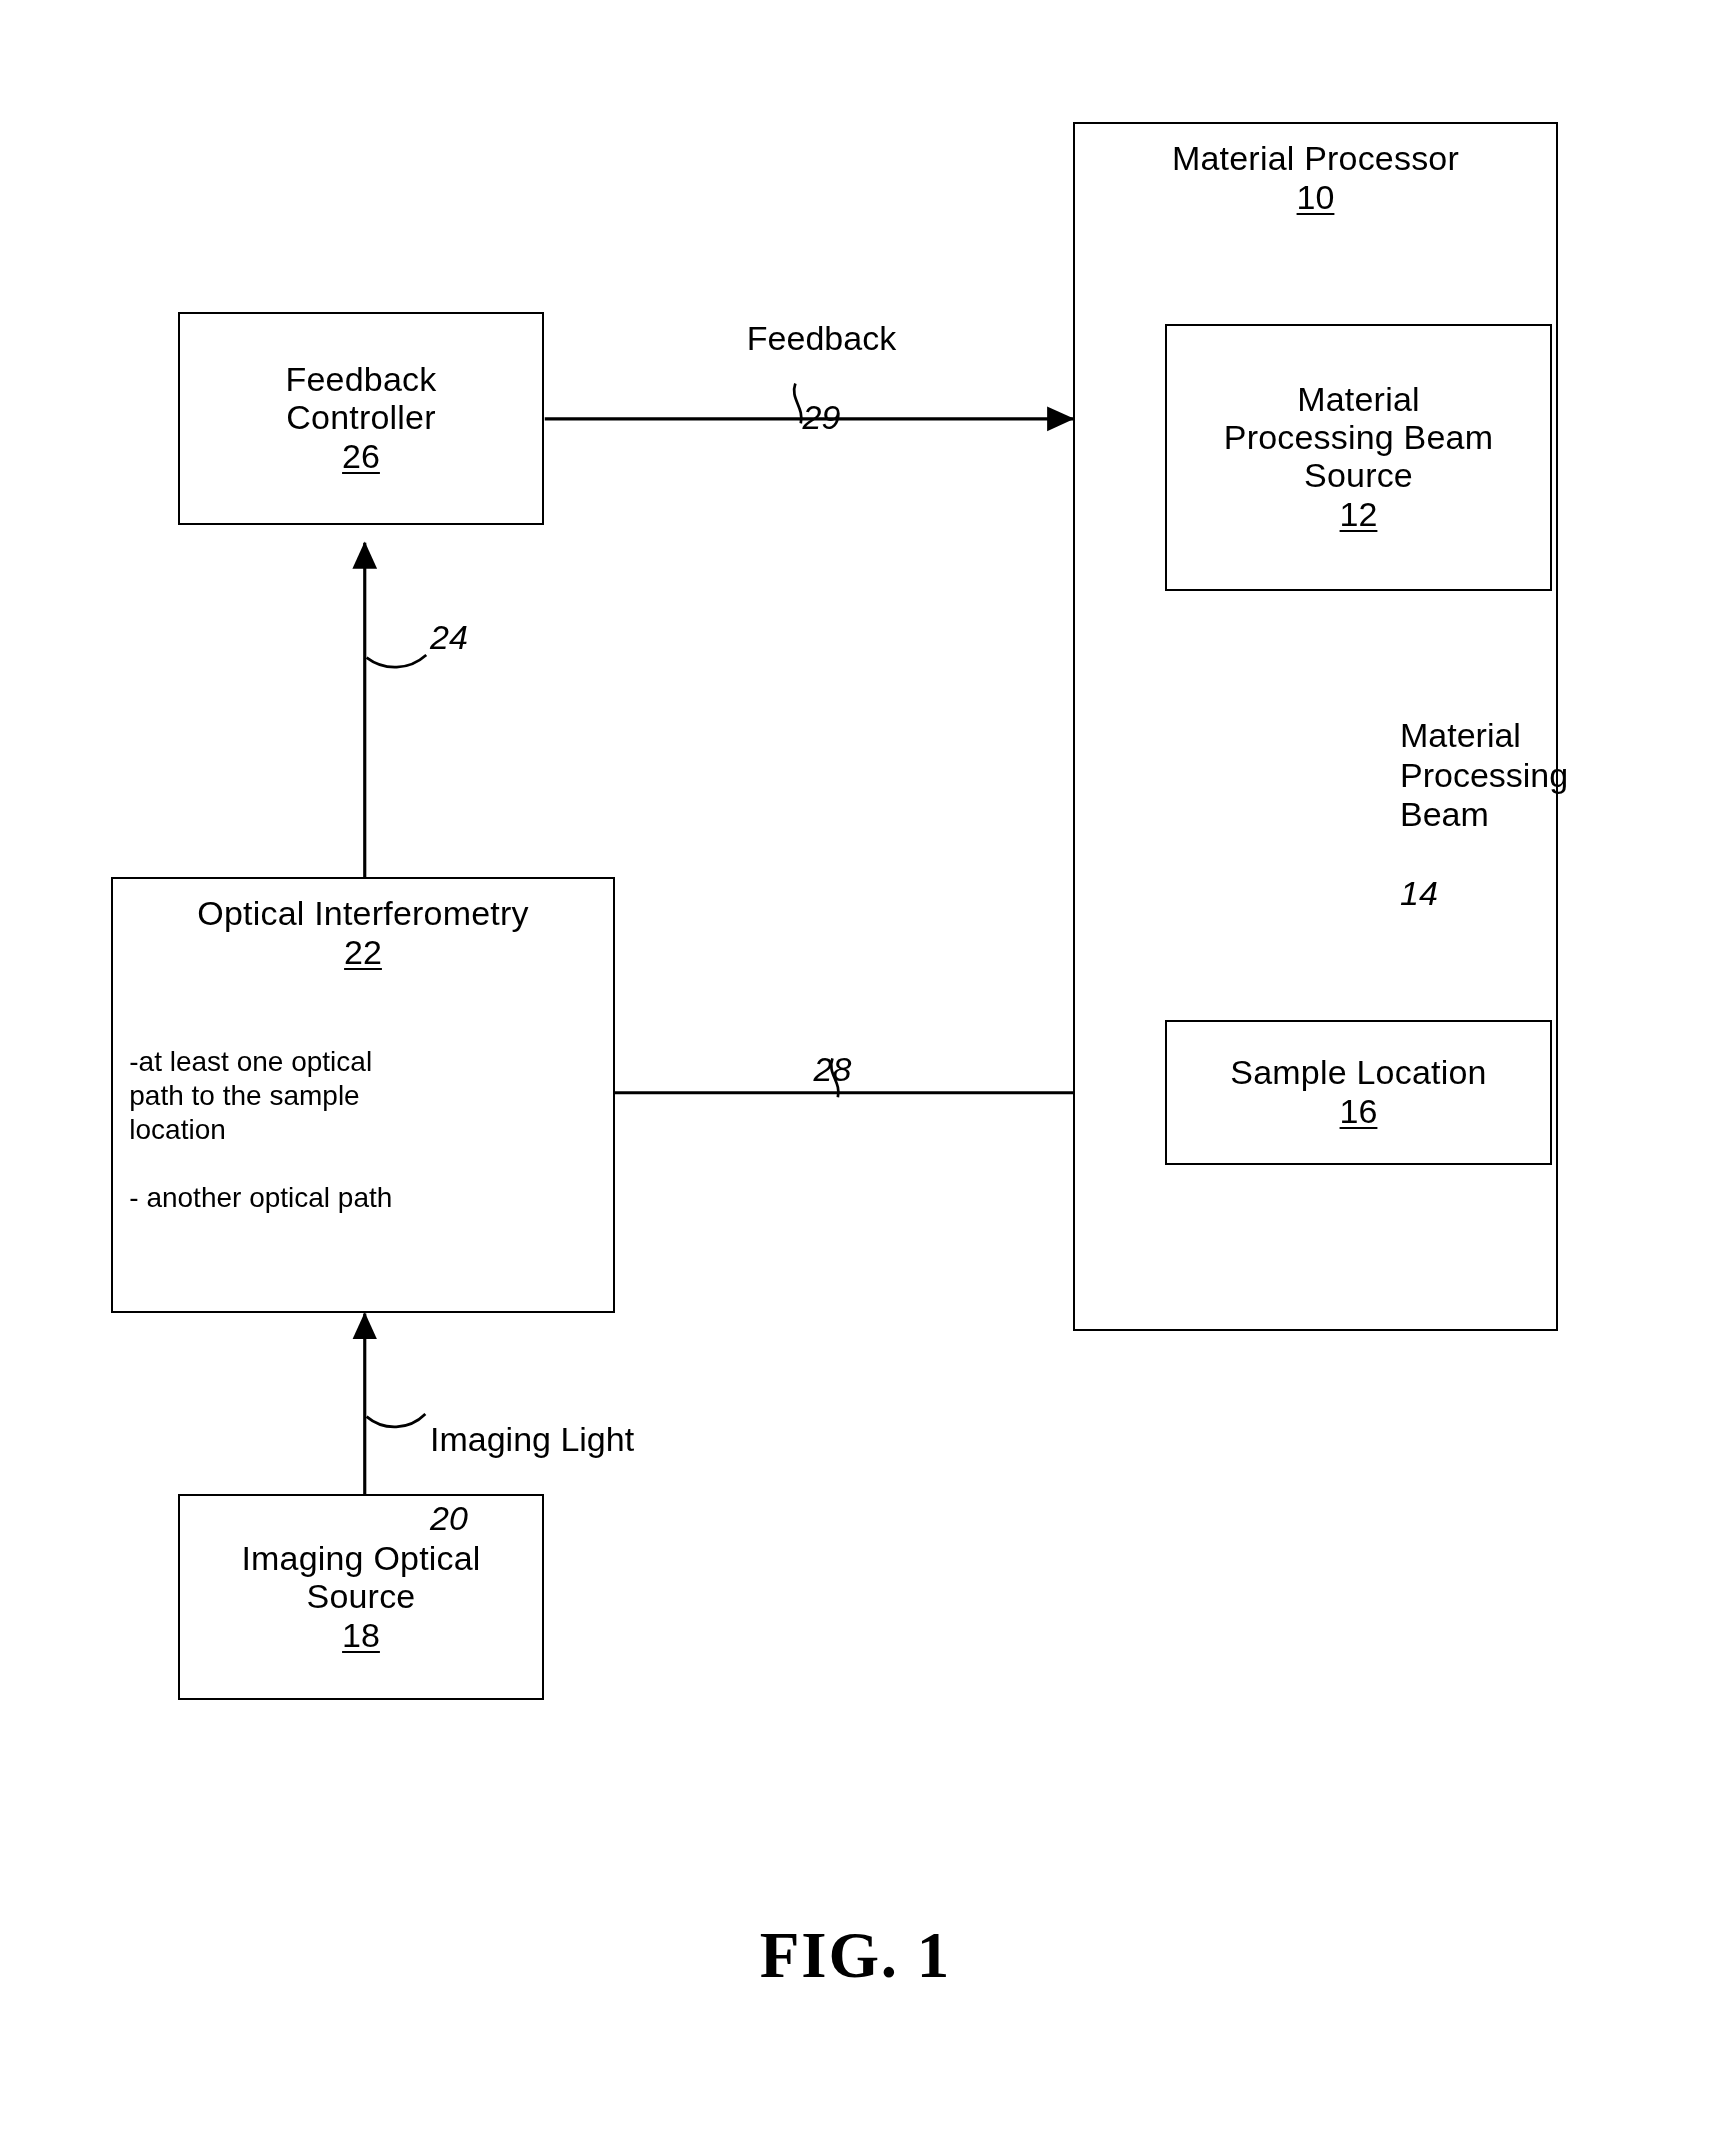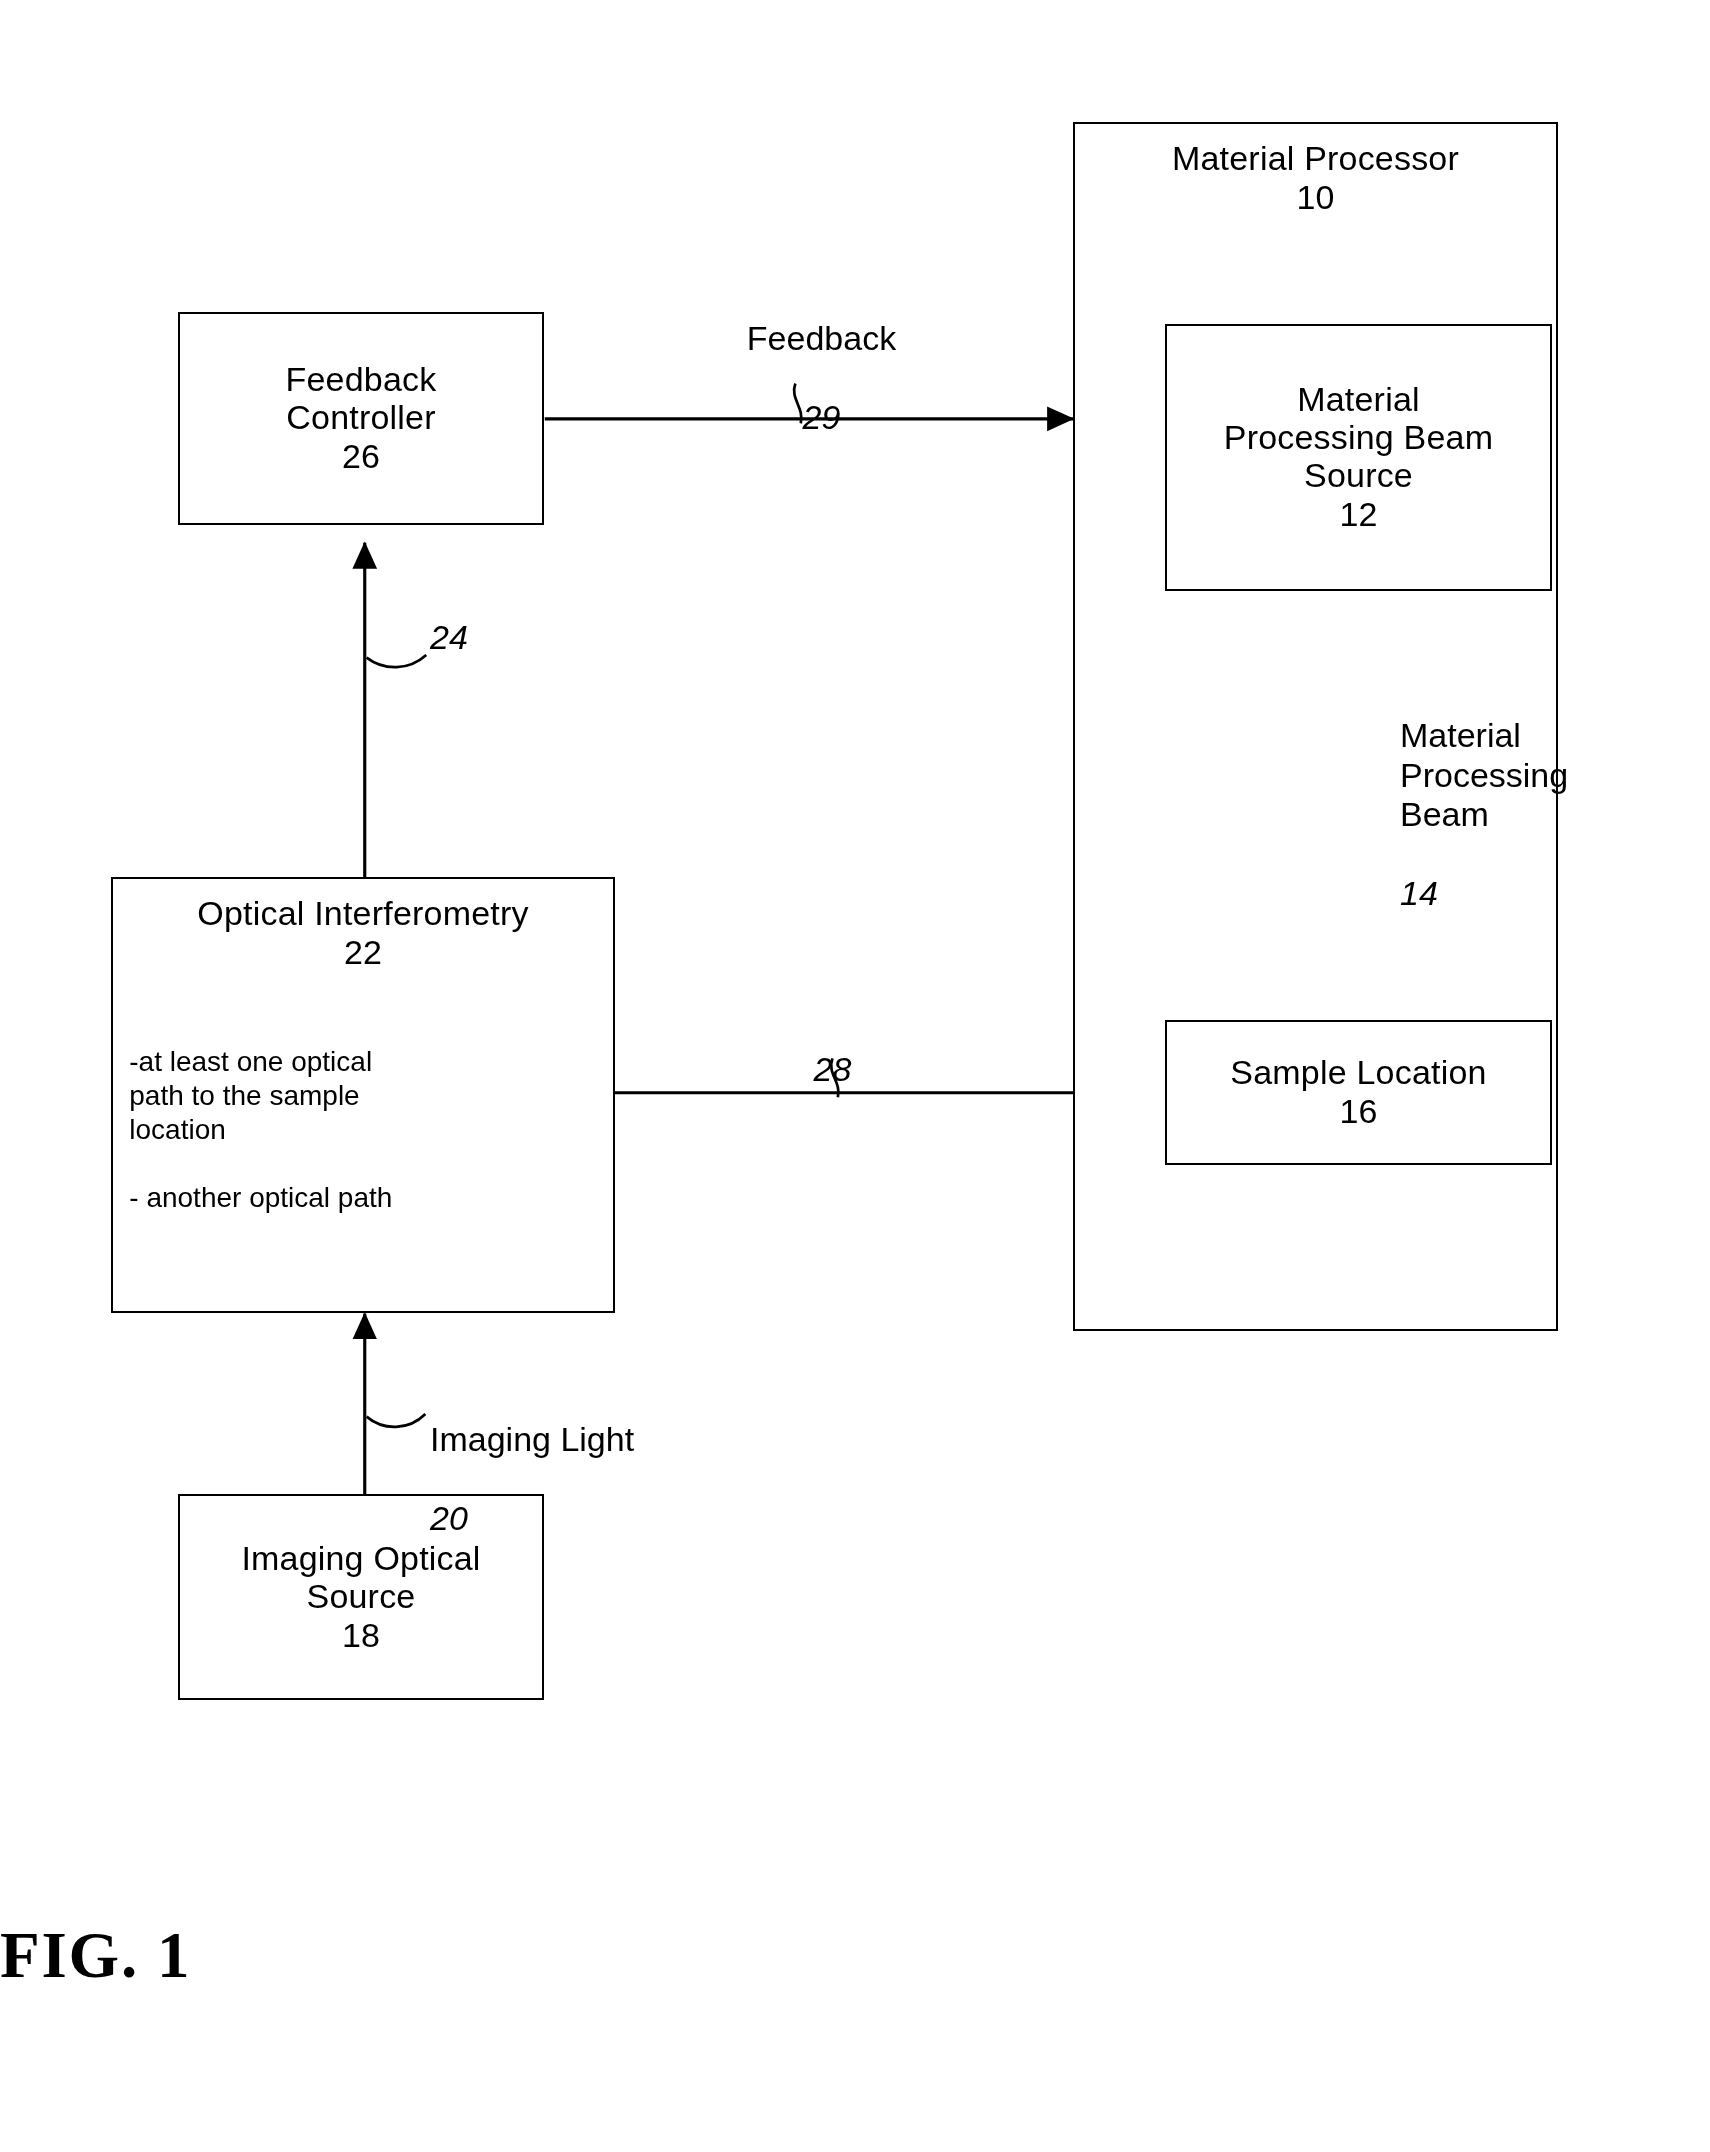--- a/index.html
+++ b/index.html
@@ -38,20 +38,21 @@
   }
   .box-title {
     font-size: 34px;
     line-height: 1.12;
     white-space: pre-line;
     letter-spacing: 0.2px;
   }
   .ref {
     font-size: 34px;
     line-height: 1.2;
+    text-decoration: underline;
     text-underline-offset: 3.6px;
     text-decoration-thickness: 1.8px;
   }
   .bullets {
     font-size: 28px;
     line-height: 1.22;
     text-align: left;
     align-self: stretch;
     padding: 0 14.5px 0 16.3px;
     white-space: pre-line;
@@ -77,21 +78,21 @@
     height: 2153px;
     pointer-events: none;
   }
 
   
   #fig-caption {
     position: absolute;
     left: 0;
     top: 1918px;
     width: 1711px;
-    text-align: left;
+    text-align: center;
     font-family: "Liberation Serif", serif;
     font-weight: bold;
     font-size: 65px;
     letter-spacing: 1.8px;
   }
 </style>
 </head>
 <body>
 
 <div id="page">

